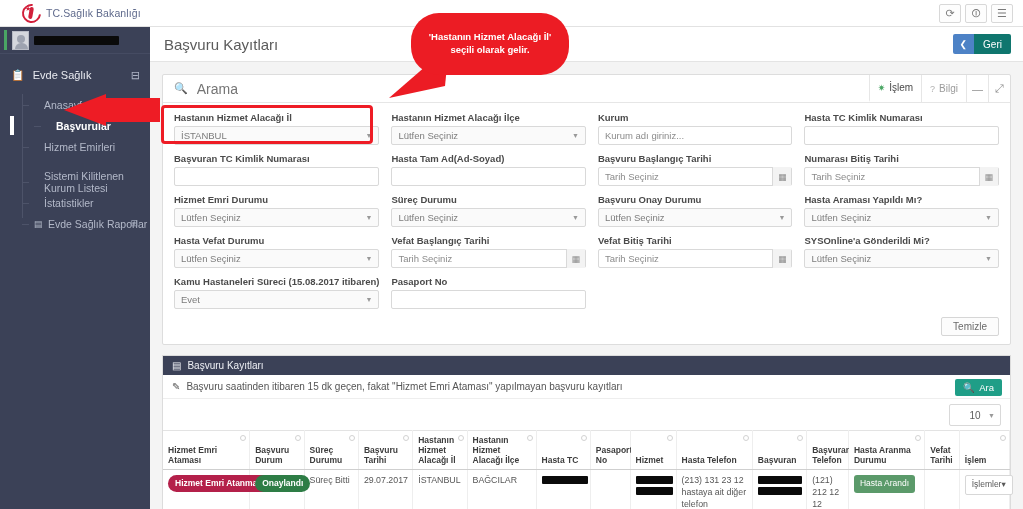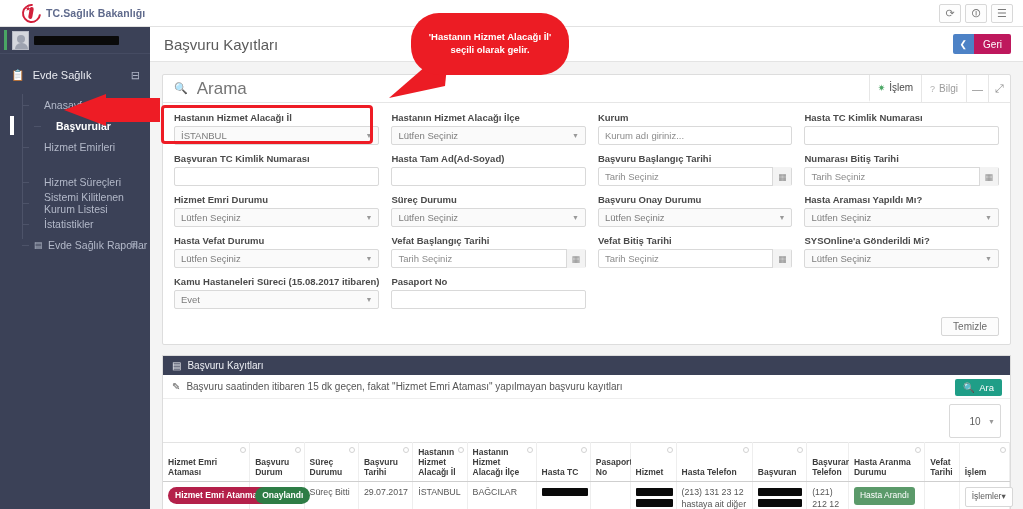--- a/index.html
+++ b/index.html
@@ -25,21 +25,21 @@
     border:2.4px solid #d2203b; border-radius:50%;
     border-right-color:transparent; transform:rotate(-38deg);
   }
   .brand-logo .fig {
     position:absolute; left:7px; top:3.5px; width:4px; height:12px;
     background:#d2203b; border-radius:2px; transform:rotate(10deg);
   }
   .brand-logo .star {
     position:absolute; left:3px; top:1px; color:#d2203b; font-size:7px; line-height:7px;
   }
-  .brand-text { font-size:10.5px; color:#5f6a8c; font-weight:bold; letter-spacing:.1px; }
+  .brand-text { font-size:10.5px; color:#5f6a8c; font-weight:normal; letter-spacing:.1px; }
 
   .topbar-actions { position:absolute; right:10px; top:4px; display:flex; gap:4px; }
   .tb-btn {
     width:22px; height:19px; border:1px solid #d8d8d8; border-radius:2px;
     background:#fdfdfd; display:flex; align-items:center; justify-content:center;
     color:#7a7a7a; font-size:11px; line-height:1;
   }
 
   
   .sidebar {
@@ -102,34 +102,34 @@
   }
   .page-title { font-size:15px; color:#5b5b5b; font-weight:normal; flex:1; }
   .back-btn {
     display:flex; align-items:stretch; height:20px; border-radius:2px; overflow:hidden;
     font-size:10px;
   }
   .back-btn .bb-ico {
     background:#4d82c6; color:#fff; padding:0 7px; display:flex; align-items:center; font-size:9px;
   }
   .back-btn .bb-lbl {
-    background:#be185d; color:#fff; padding:0 9px; display:flex; align-items:center;
+    background:#0f766e; color:#fff; padding:0 9px; display:flex; align-items:center;
   }
 
   .panel {
     margin:12px 12px 0 12px; background:#ffffff;
     border:1px solid #dddddd; border-radius:2px; position:relative;
   }
 
   
   .search-row { display:flex; align-items:stretch; height:28px; border-bottom:1px solid #e6e6e6; }
   .search-box { flex:1; display:flex; align-items:center; gap:7px; padding:0 11px; }
   .search-ico { color:#8a8a8a; font-size:11px; }
   .search-input {
-    border:0; outline:0; font-size:17px; color:#8d8d8d; width:100%;
+    border:0; outline:0; font-size:14px; color:#8d8d8d; width:100%;
     font-family:"Liberation Sans", sans-serif; background:transparent;
   }
   .tabs { display:flex; align-items:stretch; }
   .tab {
     display:flex; align-items:center; gap:4px; padding:0 8px;
     font-size:10px; color:#9b9b9b; border-left:1px solid #e6e6e6;
   }
   .tab.active { color:#4a4a4a; background:#fff; border-bottom:2px solid #ffffff; }
   .tab .dot-gear { color:#4aa664; font-size:9px; }
   .tab .qmark { color:#b0b0b0; font-size:9px; }
@@ -176,21 +176,21 @@
     border-bottom:1px solid #eeeeee; font-size:10px; color:#555;
     position:relative;
   }
   .btn-search-green {
     position:absolute; right:8px; top:4px;
     background:#1f9e87; color:#fff; border-radius:2px; font-size:9.5px;
     padding:3px 8px; display:flex; align-items:center; gap:4px;
   }
   .pagesize-row { display:flex; justify-content:flex-end; padding:5px 9px 4px 9px; }
   .pagesize {
-    width:52px; height:34px; border:1px solid #d9d9d9; border-radius:2px; background:#fff;
+    width:52px; height:22px; border:1px solid #d9d9d9; border-radius:2px; background:#fff;
     display:flex; align-items:center; justify-content:center; position:relative;
     font-size:10px; color:#5d5d5d;
   }
   .pagesize .caret { position:absolute; right:5px; font-size:7px; color:#999; }
 
   
   table.grid { width:100%; border-collapse:collapse; table-layout:fixed; }
   table.grid th {
     border-top:1px solid #e3e3e3; border-bottom:1px solid #cfcfcf;
     border-right:1px solid #eeeeee;
@@ -277,23 +277,20 @@
       <div class="menu-item">
         <span>Anasayfa</span>
       </div>
       <div class="menu-item active">
         <span>Başvurular</span>
       </div>
       <div class="menu-item">
         <span>Hizmet Emirleri</span>
       </div>
       <div class="menu-gap"></div>
-      <div class="menu-item">
-        <span>Hizmet Süreçleri</span>
-      </div>
       <div class="menu-item">
         <span>Sistemi Kilitlenen Kurum Listesi</span>
       </div>
       <div class="menu-item">
         <span>İstatistikler</span>
       </div>
       <div class="menu-item has-icon">
         <span class="mi-icon">▤</span>
         <span>Evde Sağlık Raporlar</span>
         <span class="mi-plus">⊞</span>

